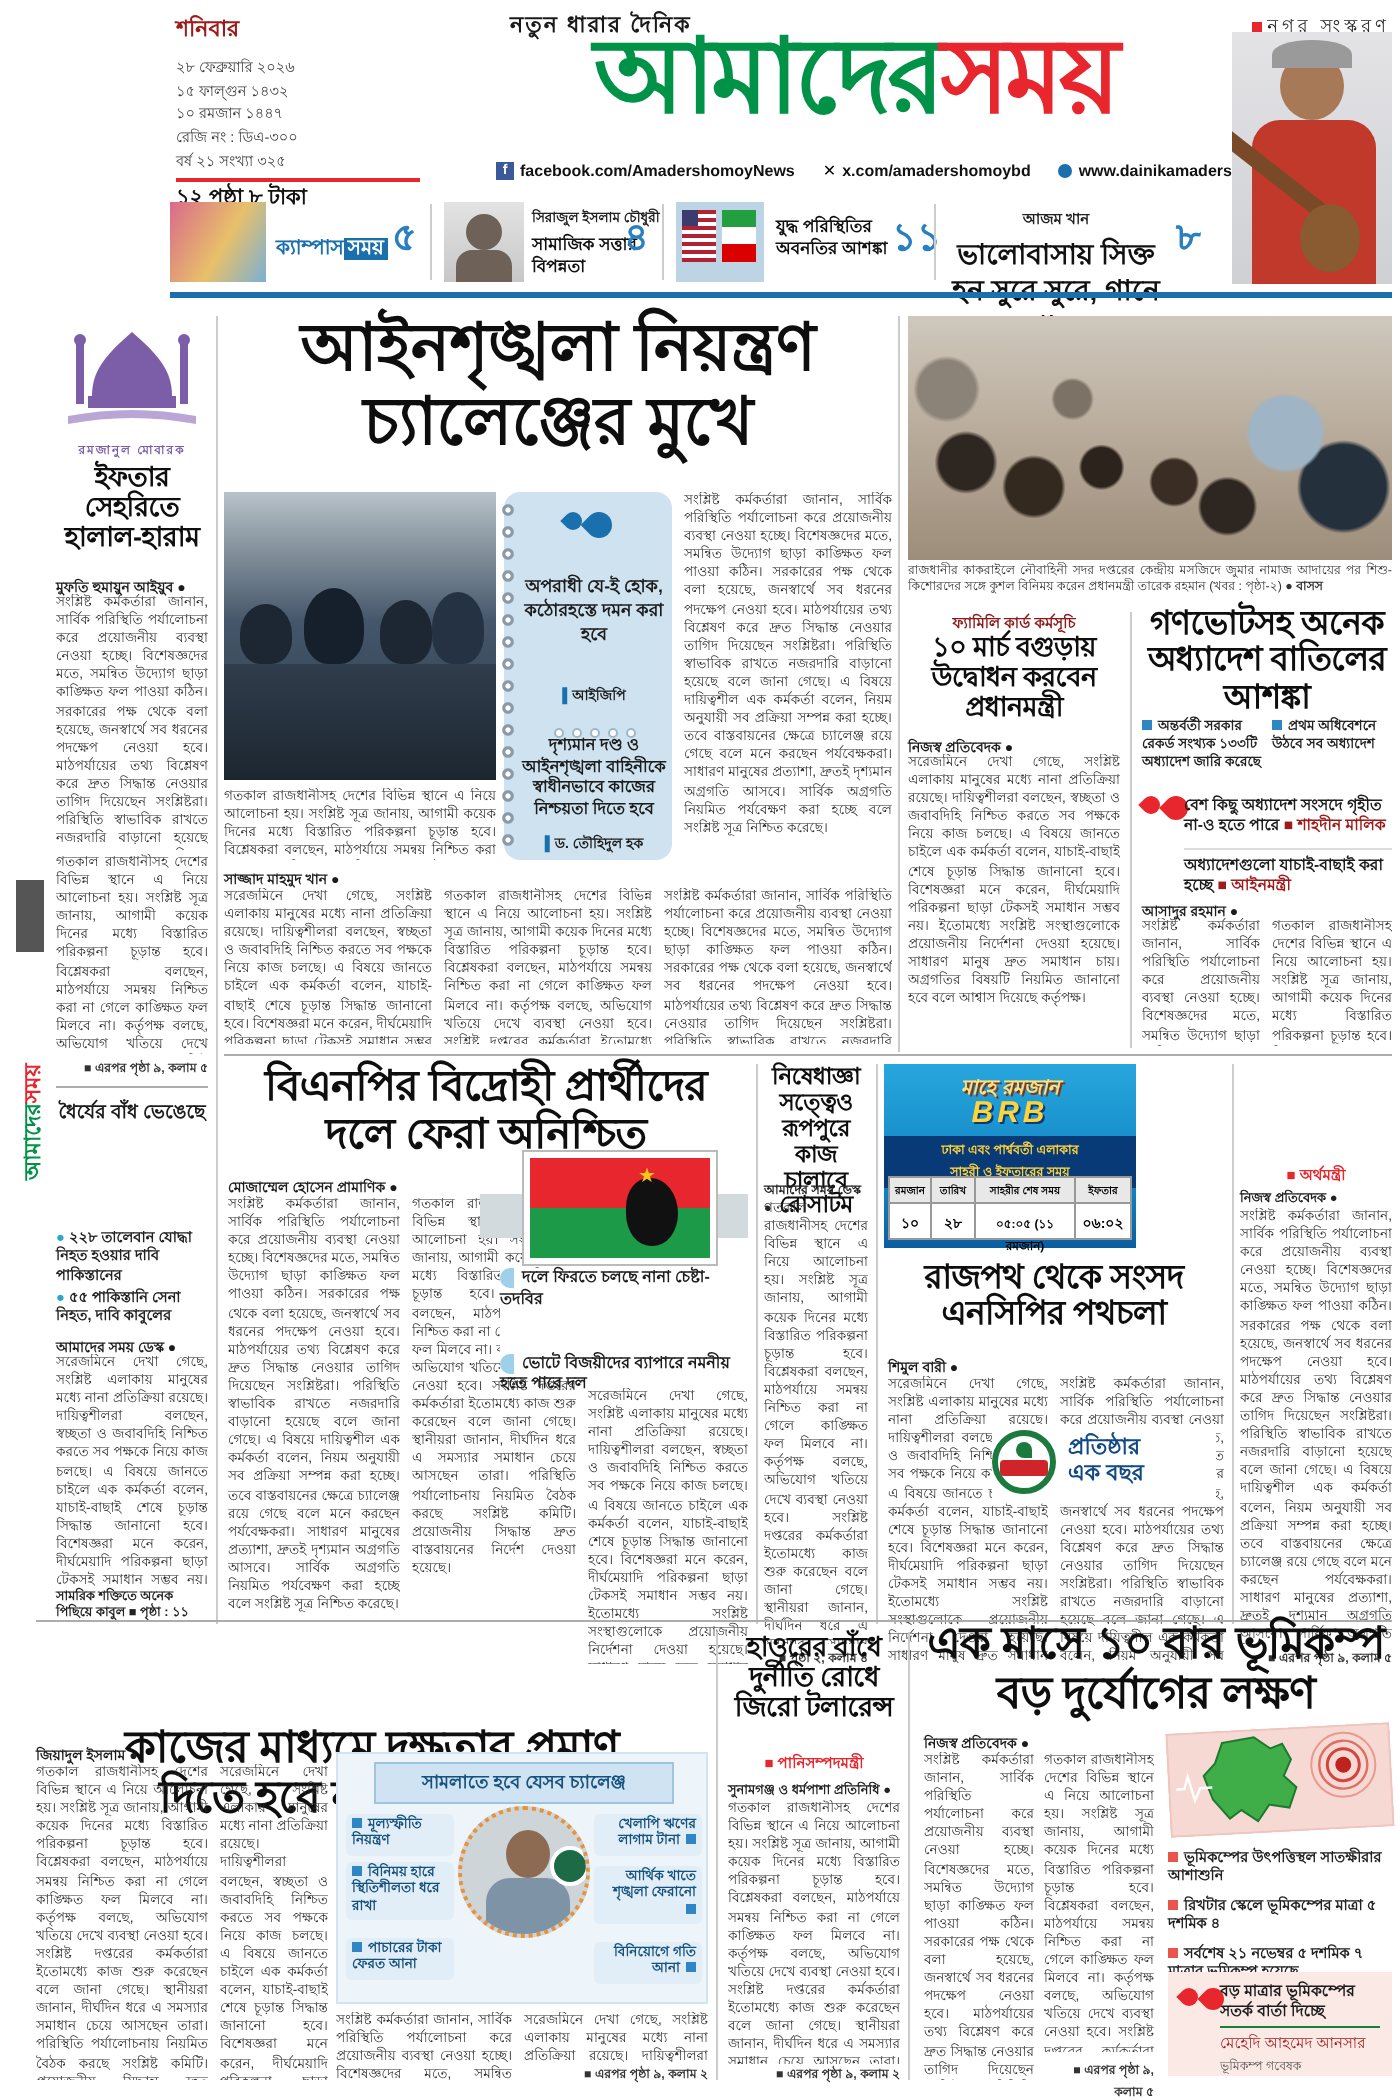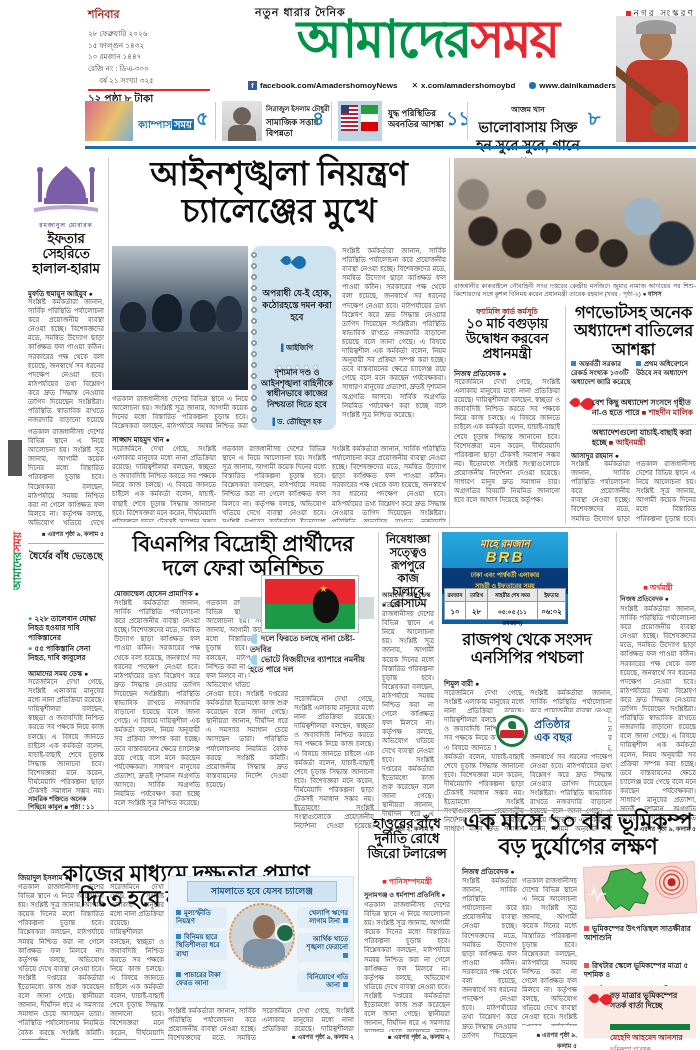--- a/index.html
+++ b/index.html
@@ -53,21 +53,21 @@
 <body>
 
 <div class="page">
 
   <div class="a" style="left:88px;top:6px;width:130px;">
     <div class="b" style="font-size:11px;color:#9e1b1b;margin-bottom:3px;">শনিবার</div>
     <div style="font-size:7.3px;line-height:1.6;color:#3a3a3a;">২৮ ফেব্রুয়ারি ২০২৬</div>
     <div style="font-size:7.3px;line-height:1.6;color:#3a3a3a;">১৫ ফাল্গুন ১৪৩২</div>
     <div style="font-size:7.3px;line-height:1.6;color:#3a3a3a;">১০ রমজান ১৪৪৭</div>
     <div style="font-size:7.3px;line-height:1.6;color:#3a3a3a;">রেজি নং : ডিএ-৩০০</div>
-    <div style="font-size:7.3px;line-height:1.6;color:#3a3a3a;margin-left:11px;">বর্ষ ২১ সংখ্যা ৩২৫</div>
+    <div style="font-size:7.3px;line-height:1.6;color:#3a3a3a;">বর্ষ ২১ সংখ্যা ৩২৫</div>
     <div class="b" style="font-size:10.5px;color:#111;margin-top:5px;">১২ পৃষ্ঠা ৮ টাকা</div>
   </div>
   <div class="a" style="left:88px;top:89px;width:122px;height:2px;background:#e8262d;"></div>
 
   <div class="a b" style="left:255px;top:4px;font-size:11px;color:#1a1a1a;letter-spacing:1px;">নতুন ধারার দৈনিক</div>
   <div class="a c" style="left:240px;top:12px;width:375px;font-size:52px;font-weight:700;line-height:1.05;letter-spacing:-2px;white-space:nowrap;">
     <span style="color:#009247;">আমাদের</span><span style="color:#e8262d;">সময়</span>
   </div>
 
   <div class="a" style="left:248px;top:81px;width:368px;display:flex;gap:14px;align-items:center;font-size:8px;color:#111;">
@@ -267,21 +267,21 @@
   <div class="a by" style="left:114px;top:588px;">মোজাম্মেল হোসেন প্রামাণিক ●</div>
   <div class="a bt" style="left:114px;top:598px;width:86px;height:234px;">সংশ্লিষ্ট কর্মকর্তারা জানান, সার্বিক পরিস্থিতি পর্যালোচনা করে প্রয়োজনীয় ব্যবস্থা নেওয়া হচ্ছে। বিশেষজ্ঞদের মতে, সমন্বিত উদ্যোগ ছাড়া কাঙ্ক্ষিত ফল পাওয়া কঠিন। সরকারের পক্ষ থেকে বলা হয়েছে, জনস্বার্থে সব ধরনের পদক্ষেপ নেওয়া হবে। মাঠপর্যায়ের তথ্য বিশ্লেষণ করে দ্রুত সিদ্ধান্ত নেওয়ার তাগিদ দিয়েছেন সংশ্লিষ্টরা। পরিস্থিতি স্বাভাবিক রাখতে নজরদারি বাড়ানো হয়েছে বলে জানা গেছে। এ বিষয়ে দায়িত্বশীল এক কর্মকর্তা বলেন, নিয়ম অনুযায়ী সব প্রক্রিয়া সম্পন্ন করা হচ্ছে। তবে বাস্তবায়নের ক্ষেত্রে চ্যালেঞ্জ রয়ে গেছে বলে মনে করছেন পর্যবেক্ষকরা। সাধারণ মানুষের প্রত্যাশা, দ্রুতই দৃশ্যমান অগ্রগতি আসবে। সার্বিক অগ্রগতি নিয়মিত পর্যবেক্ষণ করা হচ্ছে বলে সংশ্লিষ্ট সূত্র নিশ্চিত করেছে।</div>
   <div class="a bt" style="left:206px;top:598px;width:82px;height:234px;">গতকাল রাজধানীসহ দেশের বিভিন্ন স্থানে এ নিয়ে আলোচনা হয়। সংশ্লিষ্ট সূত্র জানায়, আগামী কয়েক দিনের মধ্যে বিস্তারিত পরিকল্পনা চূড়ান্ত হবে। বিশ্লেষকরা বলছেন, মাঠপর্যায়ে সমন্বয় নিশ্চিত করা না গেলে কাঙ্ক্ষিত ফল মিলবে না। কর্তৃপক্ষ বলছে, অভিযোগ খতিয়ে দেখে ব্যবস্থা নেওয়া হবে। সংশ্লিষ্ট দপ্তরের কর্মকর্তারা ইতোমধ্যে কাজ শুরু করেছেন বলে জানা গেছে। স্থানীয়রা জানান, দীর্ঘদিন ধরে এ সমস্যার সমাধান চেয়ে আসছেন তারা। পরিস্থিতি পর্যালোচনায় নিয়মিত বৈঠক করছে সংশ্লিষ্ট কমিটি। প্রয়োজনীয় সিদ্ধান্ত দ্রুত বাস্তবায়নের নির্দেশ দেওয়া হয়েছে।</div>
 
   <div class="a" style="left:240px;top:597px;width:134px;height:22px;background:#d3dade;"></div>
   <div class="a" style="left:262px;top:576px;width:96px;height:56px;border:3px solid #fff;box-shadow:0 0 0 1px #bbb;background:linear-gradient(180deg,#e8262d 0 50%,#1d9a48 50% 100%);">
     <div class="a" style="left:48px;top:10px;width:26px;height:34px;background:#111;border-radius:45% 55% 50% 50%;"></div>
     <div class="a" style="left:54px;top:4px;color:#f5c518;font-size:10px;">★</div>
   </div>
   <div class="a" style="left:250px;top:634px;width:124px;height:54px;background:#fff;">
-    <div style="font-size:8px;font-weight:700;color:#1c1c1c;line-height:1.3;margin-bottom:0;"><span class="halfc"></span><span>দলে ফিরতে চলছে নানা চেষ্টা-তদবির</span></div>
+    <div style="font-size:8px;font-weight:700;color:#1c1c1c;line-height:1.3;margin-bottom:22px;"><span class="halfc"></span><span>দলে ফিরতে চলছে নানা চেষ্টা-তদবির</span></div>
     <div style="font-size:8px;font-weight:700;color:#1c1c1c;line-height:1.3;"><span class="halfc"></span><span>ভোটে বিজয়ীদের ব্যাপারে নমনীয় হতে পারে দল</span></div>
   </div>
   <div class="a bt" style="left:294px;top:694px;width:80px;height:138px;">সরেজমিনে দেখা গেছে, সংশ্লিষ্ট এলাকায় মানুষের মধ্যে নানা প্রতিক্রিয়া রয়েছে। দায়িত্বশীলরা বলছেন, স্বচ্ছতা ও জবাবদিহি নিশ্চিত করতে সব পক্ষকে নিয়ে কাজ চলছে। এ বিষয়ে জানতে চাইলে এক কর্মকর্তা বলেন, যাচাই-বাছাই শেষে চূড়ান্ত সিদ্ধান্ত জানানো হবে। বিশেষজ্ঞরা মনে করেন, দীর্ঘমেয়াদি পরিকল্পনা ছাড়া টেকসই সমাধান সম্ভব নয়। ইতোমধ্যে সংশ্লিষ্ট সংস্থাগুলোকে প্রয়োজনীয় নির্দেশনা দেওয়া হয়েছে। সাধারণ মানুষ দ্রুত সমাধান চায়। অগ্রগতির বিষয়টি নিয়মিত জানানো হবে বলে আশ্বাস দিয়েছে কর্তৃপক্ষ।</div>
 
   <div class="a vline" style="left:378px;top:532px;height:280px;"></div>
 
   <div class="a c hl" style="left:382px;top:533px;width:52px;font-size:11.5px;">
     <div>নিষেধাজ্ঞা সত্ত্বেও</div>
     <div>রূপপুরে কাজ</div>
     <div>চালাবে রোসাটম</div>
@@ -391,29 +391,29 @@
     <svg width="112" height="52" viewBox="0 0 112 52">
       <polygon points="28,6 44,4 52,10 58,8 62,16 58,24 64,30 60,40 50,38 44,46 36,40 30,44 22,34 18,22 24,16" fill="#3fae49" stroke="#1d7a2f" stroke-width="1"></polygon>
       <circle cx="88" cy="20" r="4" fill="#c0221f"></circle>
       <circle cx="88" cy="20" r="8" fill="none" stroke="#d0453f" stroke-width="1.5"></circle>
       <circle cx="88" cy="20" r="12" fill="none" stroke="#dd6f65" stroke-width="1.2"></circle>
       <circle cx="88" cy="20" r="16" fill="none" stroke="#e99a8e" stroke-width="1"></circle>
       <polyline points="4,28 8,28 10,22 13,34 16,28 22,28" fill="none" stroke="#fff" stroke-width="1.2"></polyline>
     </svg>
   </div>
   <div class="a" style="left:584px;top:924px;width:112px;">
-    <div style="font-size:7.3px;font-weight:700;color:#222;line-height:1.3;margin-bottom:18px;"><span class="sq sqp"></span><span>ভূমিকম্পের উৎপত্তিস্থল সাতক্ষীরার আশাশুনি</span></div>
+    <div style="font-size:7.3px;font-weight:700;color:#222;line-height:1.3;margin-bottom:5px;"><span class="sq sqp"></span><span>ভূমিকম্পের উৎপত্তিস্থল সাতক্ষীরার আশাশুনি</span></div>
     <div style="font-size:7.3px;font-weight:700;color:#222;line-height:1.3;margin-bottom:5px;"><span class="sq sqp"></span><span>রিখটার স্কেলে ভূমিকম্পের মাত্রা ৫ দশমিক ৪</span></div>
     <div style="font-size:7.3px;font-weight:700;color:#222;line-height:1.3;"><span class="sq sqp"></span><span>সর্বশেষ ২১ নভেম্বর ৫ দশমিক ৭ মাত্রার ভূমিকম্প হয়েছে</span></div>
   </div>
   <div class="a qbox" style="left:584px;top:986px;width:112px;height:52px;padding:5px 6px 5px 26px;">
     <div class="a" style="left:6px;top:8px;">
       <div class="qm red">
           <i></i>
           <i style="width:11px;height:11px;"></i>
         </div>
     </div>
     <div style="font-size:7.8px;font-weight:700;color:#1c1c1c;line-height:1.3;">বড় মাত্রার ভূমিকম্পের সতর্ক বার্তা দিচ্ছে</div>
-    <div style="font-size:7.5px;font-weight:700;color:#9e1b1b;margin-top:13px;border-top:6px solid #15803d;padding-top:2px;">মেহেদি আহমেদ আনসার</div>
+    <div style="font-size:7.5px;font-weight:400;color:#9e1b1b;margin-top:2px;border-top:1px solid #15803d;padding-top:2px;">মেহেদি আহমেদ আনসার</div>
     <div style="font-size:6.2px;color:#555;">ভূমিকম্প গবেষক</div>
   </div>
 
 </div>
 
 </body></html>

